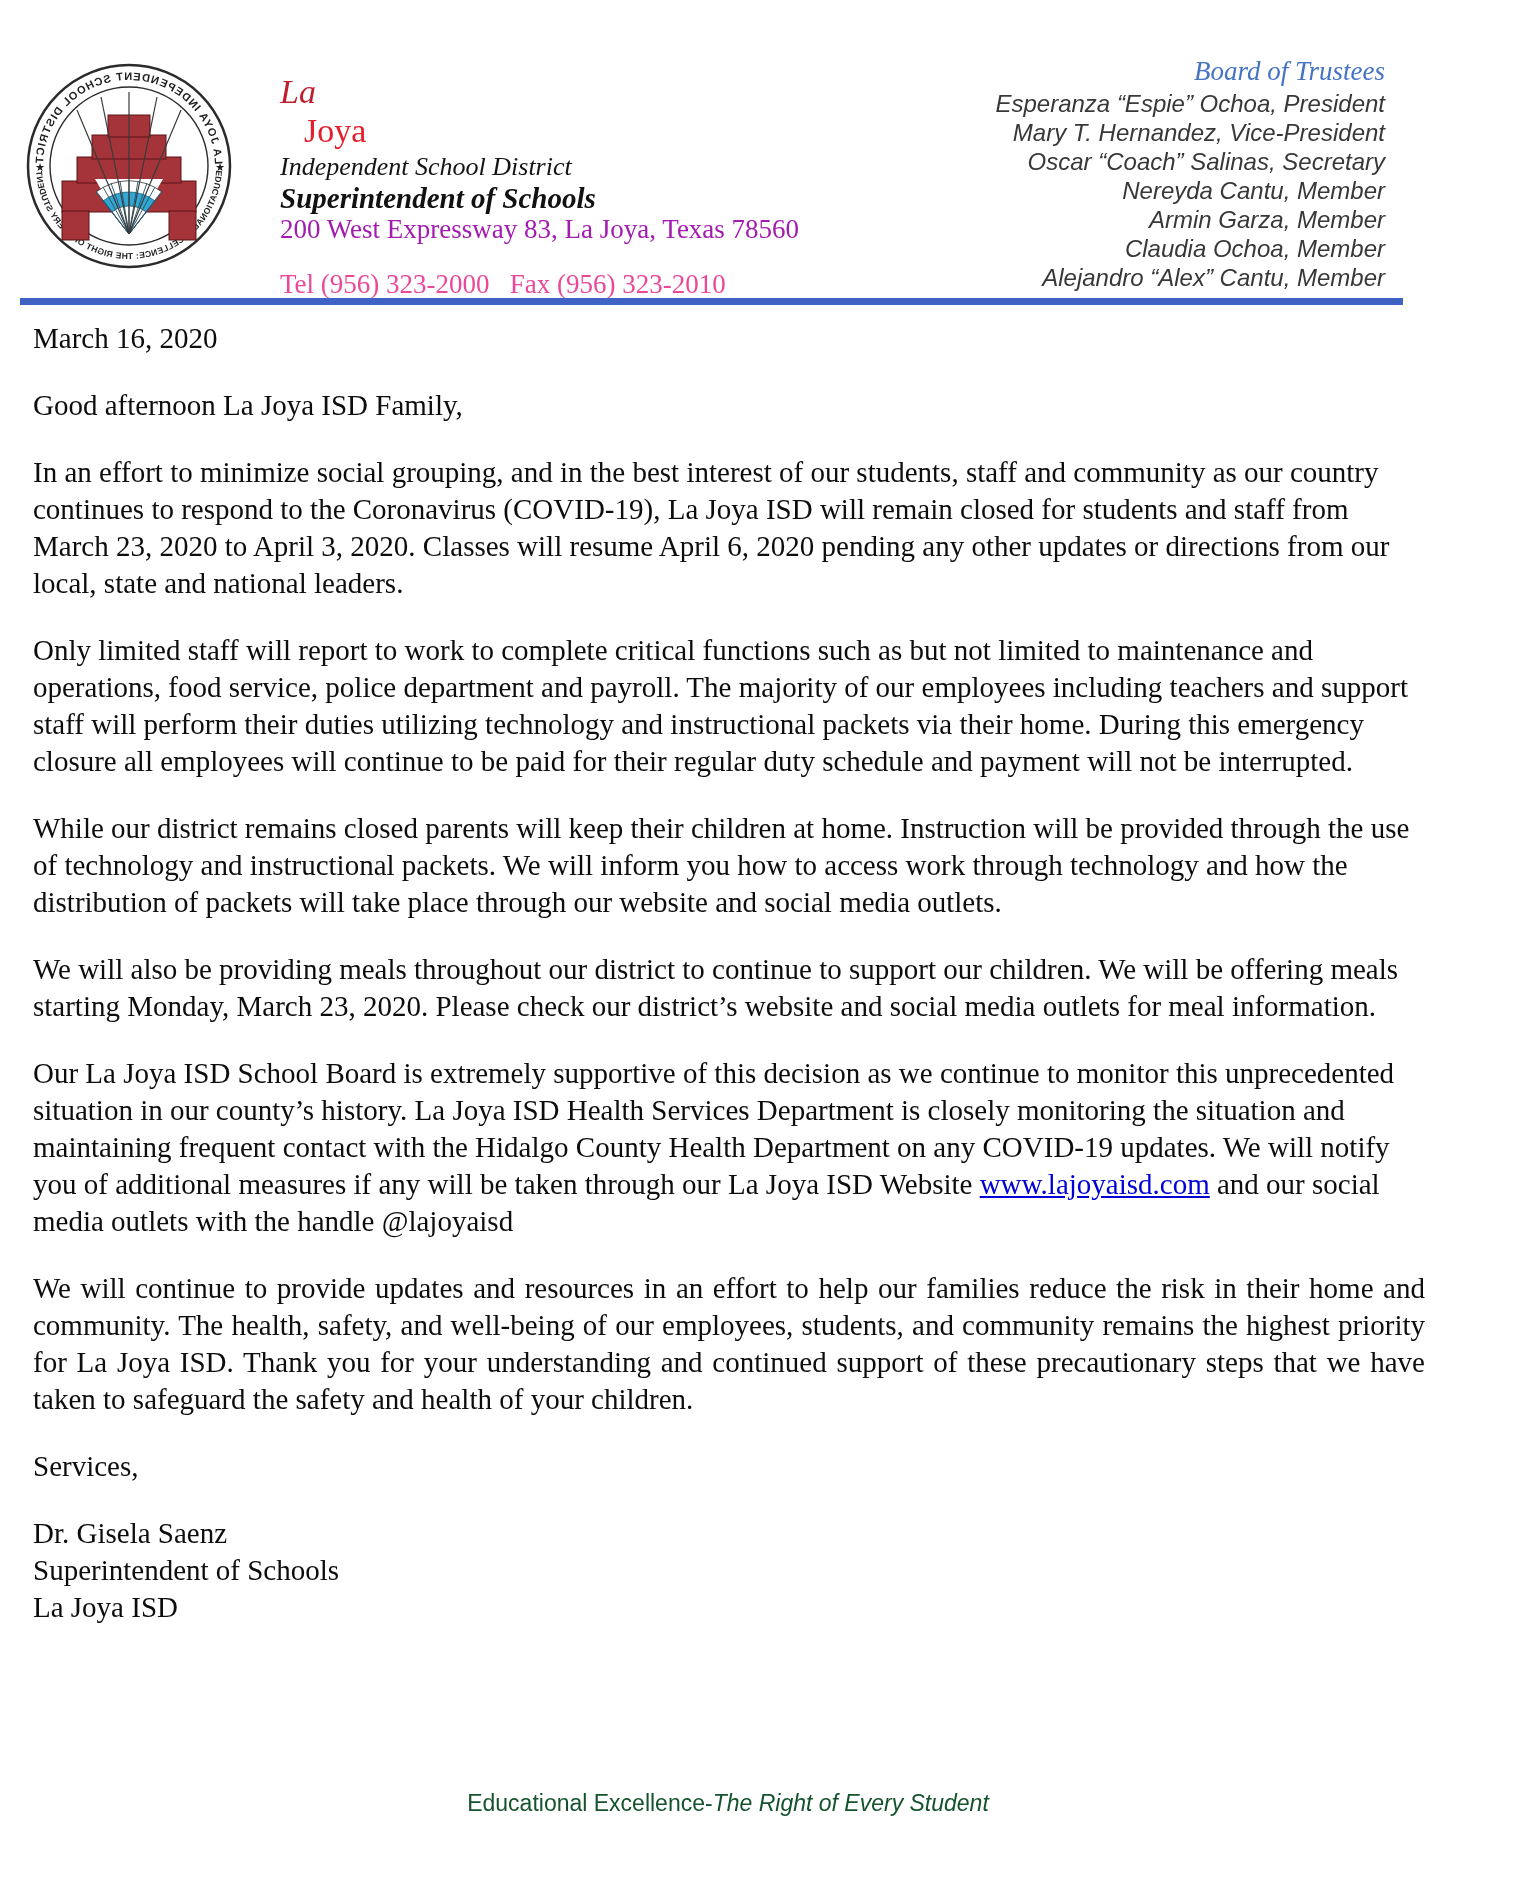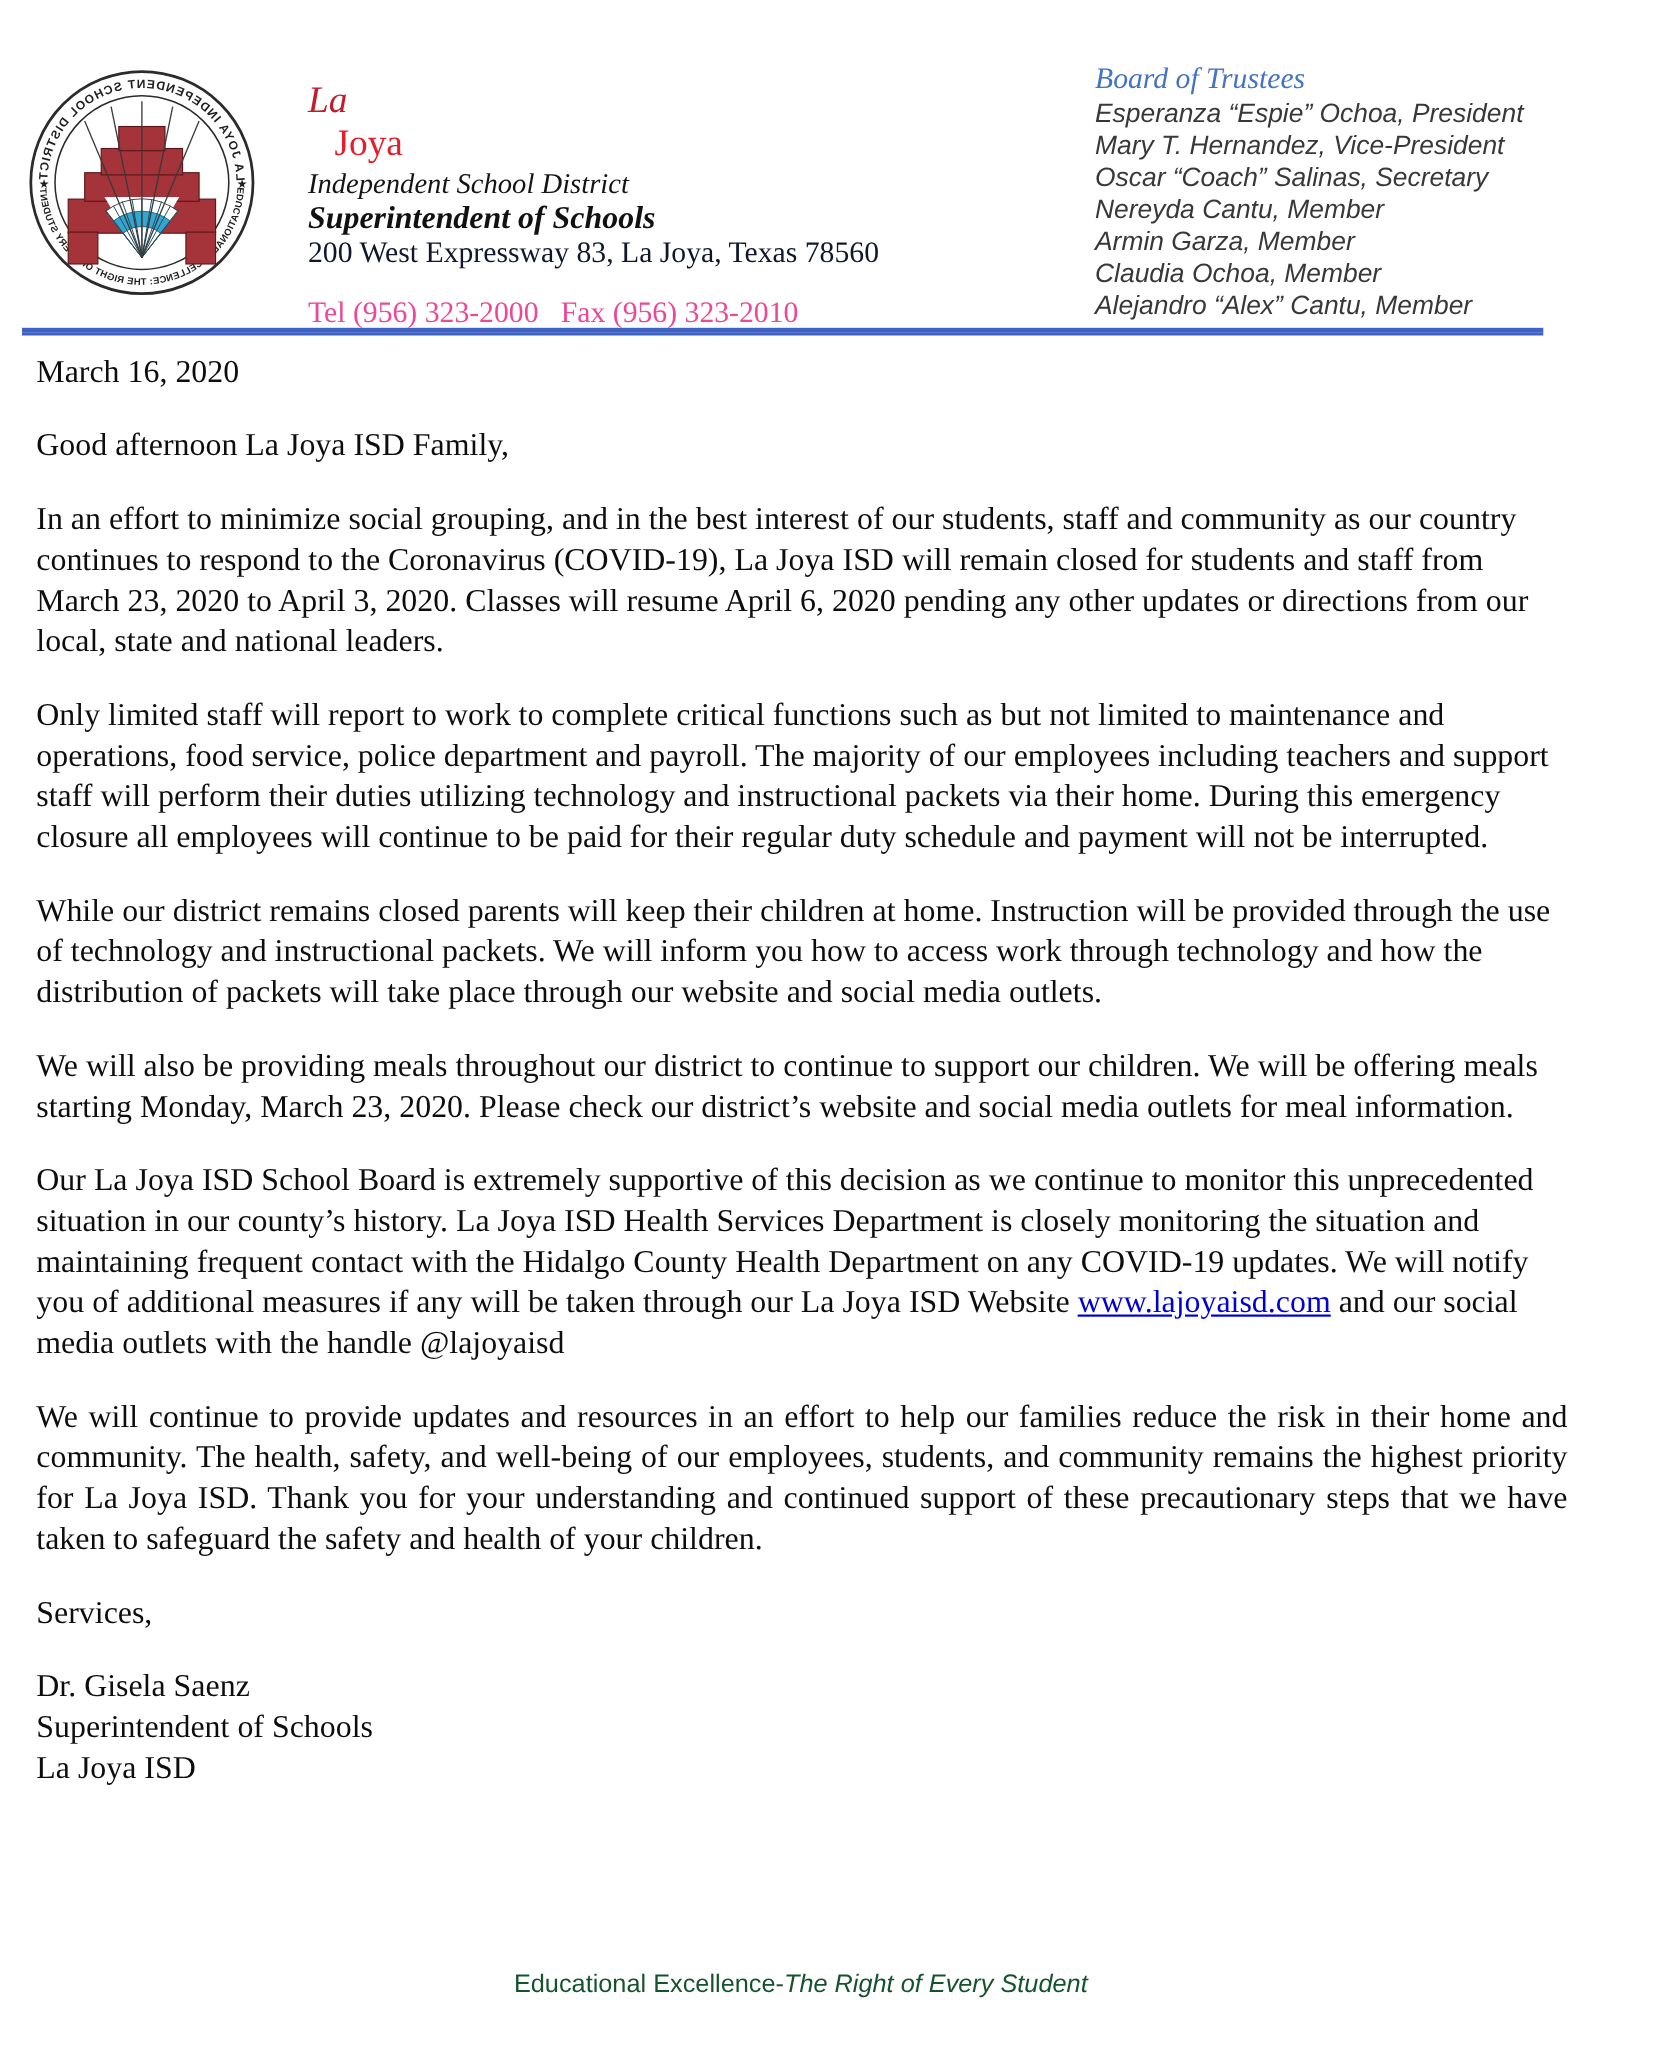--- a/index.html
+++ b/index.html
@@ -13,24 +13,24 @@
   
   .seal { position:absolute; left:24px; top:55px; width:210px; height:222px; }
   .seal svg { width:100%; height:100%; }
   .ring-text { font-family:"Liberation Sans", sans-serif; font-weight:600; fill:#1f1f1f; }
 
   .district-block { position:absolute; left:280px; top:72px; }
   .dl-la   { font-style:italic; font-size:34px; line-height:40px; color:#BF1E2D; }
   .dl-joya { font-size:34px; line-height:38px; color:#E31E2D; padding-left:24px; }
   .dl-isd  { font-style:italic; font-size:26px; line-height:33px; color:#141414; }
   .dl-sos  { font-style:italic; font-weight:bold; font-size:29px; line-height:31px; color:#111; }
-  .dl-addr { font-size:27px; line-height:31px; color:#0f172a; }
+  .dl-addr { font-size:27px; line-height:31px; color:#a21caf; }
   .dl-tel  { font-size:27px; line-height:31px; color:#ec4899; white-space:pre-wrap;margin-top:24px; }
 
-  .board-block { position:absolute; top:56px; right:128px; }
+  .board-block { position:absolute; top:56px; right:128px; text-align:right; }
   .board-title { font-family:"Liberation Serif", serif; font-style:italic; font-size:27px;
                  line-height:31px; color:#4472C4; margin-bottom:2px; }
   .board-member { font-family:"Liberation Sans", sans-serif; font-style:italic;
                   font-size:24px; line-height:29px; color:#383838; }
 
   .separator { position:absolute; top:298px; left:20px; width:1383px; height:4px;
                border-top:4px solid #3F63C5; border-bottom:3px solid #3F63C5; background:#fff; }
 
   
   .letter { position:absolute; top:320px; left:33px; width:1392px;

